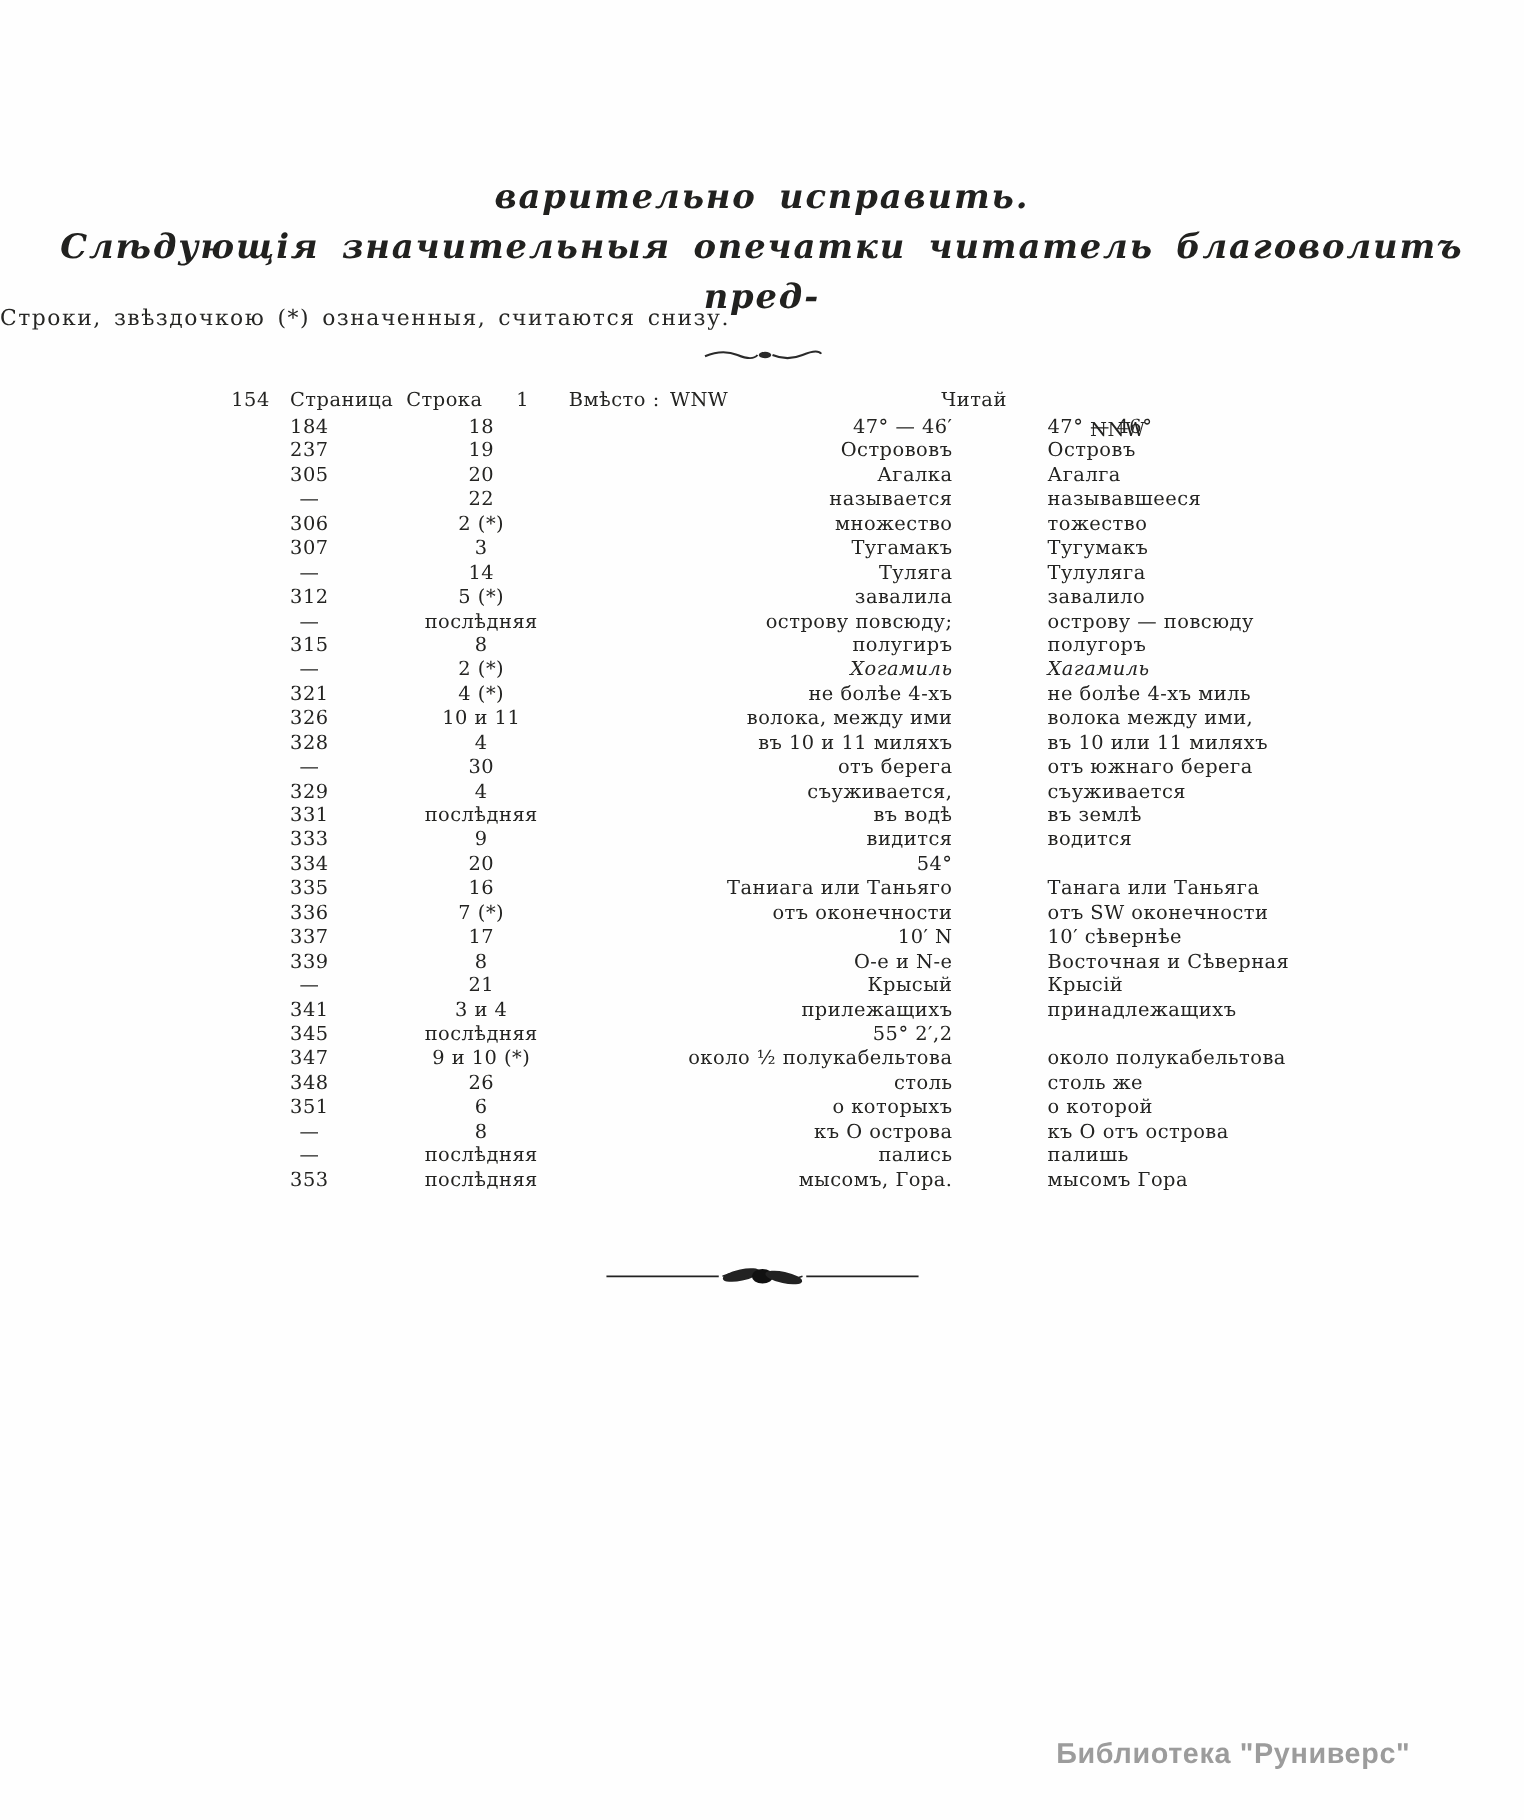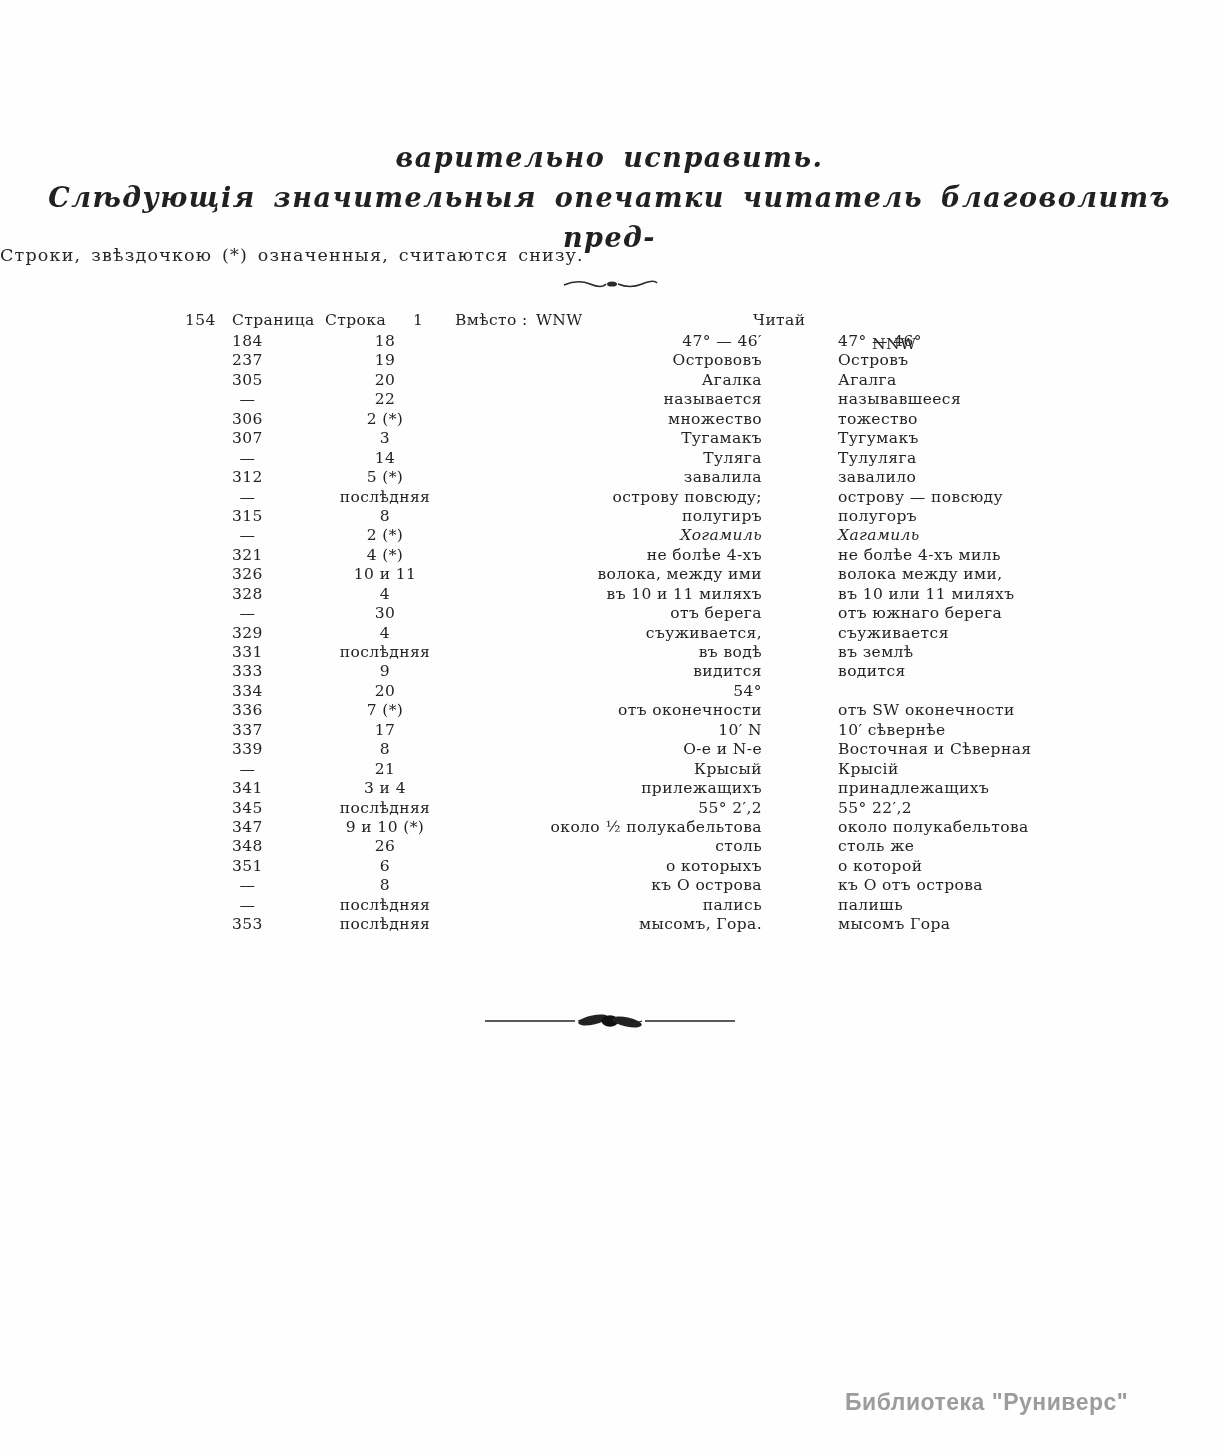--- a/index.html
+++ b/index.html
@@ -204,20 +204,26 @@
     <span class="c-line">9</span>
     <span class="c-instead">видится</span>
     <span class="c-read">водится</span>
   </div>
         <div class="row">
     <span class="c-page">334</span>
     <span class="c-line">20</span>
     <span class="c-instead">54°</span>
   </div>
         <div class="row">
+    <span class="c-page">335</span>
+    <span class="c-line">16</span>
+    <span class="c-instead">Таниага или Таньяго</span>
+    <span class="c-read">Танага или Таньяга</span>
+  </div>
+        <div class="row">
     <span class="c-page">336</span>
     <span class="c-line">7 (*)</span>
     <span class="c-instead">отъ оконечности</span>
     <span class="c-read">отъ SW оконечности</span>
   </div>
         <div class="row">
     <span class="c-page">337</span>
     <span class="c-line">17</span>
     <span class="c-instead">10′ N</span>
     <span class="c-read">10′ сѣвернѣе</span>
@@ -237,21 +243,20 @@
         <div class="row">
     <span class="c-page">341</span>
     <span class="c-line">3 и 4</span>
     <span class="c-instead">прилежащихъ</span>
     <span class="c-read">принадлежащихъ</span>
   </div>
         <div class="row">
     <span class="c-page">345</span>
     <span class="c-line">послѣдняя</span>
     <span class="c-instead">55° 2′,2</span>
-    <span class="c-read">55° 22′,2</span>
   </div>
         <div class="row">
     <span class="c-page">347</span>
     <span class="c-line">9 и 10 (*)</span>
     <span class="c-instead">около ½ полукабельтова</span>
     <span class="c-read">около полукабельтова</span>
   </div>
         <div class="row">
     <span class="c-page">348</span>
     <span class="c-line">26</span>

